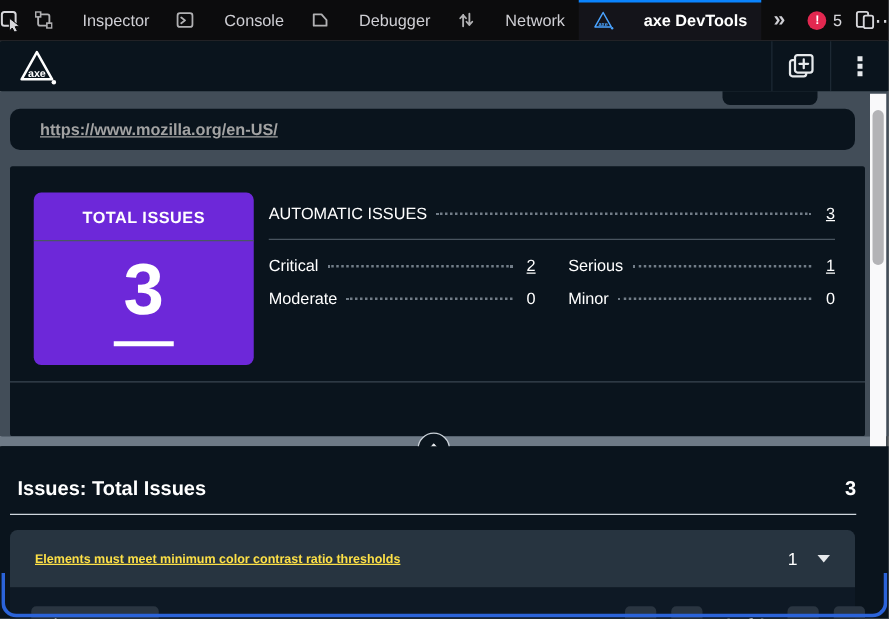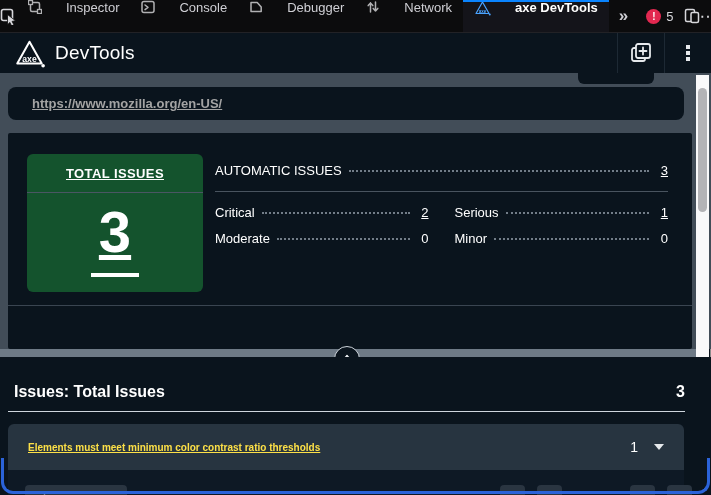--- a/index.html
+++ b/index.html
@@ -5,21 +5,21 @@
   html,body{margin:0;padding:0;background:#0a141d;}
   body{width:711px;height:495px;position:relative;overflow:hidden;
        font-family:"Liberation Sans",sans-serif;color:#fff;
        box-shadow:inset 0 0 0 1px #8b8b8b;}
   .abs{position:absolute;}
   
   .tabbar{top:0;left:0;width:711px;height:33px;background:#0c0c0d;
           display:flex;align-items:stretch;border-bottom:1px solid #222226;box-sizing:border-box;}
   .toolbtn{display:flex;align-items:center;justify-content:center;width:34px;cursor:pointer;}
   .vsep{width:1px;background:#38383d;margin:7px 0;}
-  .tab{display:flex;gap:24px;padding:0 11px;font-size:13px;
+  .tab{display:flex;align-items:center;gap:24px;padding:0 11px;font-size:13px;
        color:#cfcfd4;cursor:pointer;position:relative;white-space:nowrap;}
   .tab.active{color:#fff;background:#14141a;font-weight:700;}
   .tab.active::before{content:"";position:absolute;top:0;left:0;right:0;height:2px;background:#0a84ff;}
   .moretabs{display:flex;align-items:center;padding:0 10px;color:#cfcfd4;font-size:17px;font-weight:700;cursor:pointer;letter-spacing:-2px;}
   .tb-spacer{flex:1;}
   .errwrap{display:flex;align-items:center;gap:5px;padding:0 10px;cursor:pointer;}
   .errbadge{width:15px;height:15px;border-radius:50%;background:#e22850;color:#fff;
             font-size:10px;font-weight:700;display:flex;align-items:center;justify-content:center;}
   .errcount{font-size:13px;color:#d7d7db;}
   .meat{font-size:17px;color:#d7d7db;letter-spacing:1px;}
@@ -32,21 +32,21 @@
   .hd-btn{width:46px;height:40px;display:flex;align-items:center;justify-content:center;cursor:pointer;}
   .kebab{display:flex;flex-direction:column;gap:2px;}
   .kebab span{width:4px;height:4px;background:#e6e9ec;display:block;}
   
   .slate{top:73px;left:0;width:711px;height:276px;background:#424d58;}
   .partial{top:73px;left:578px;width:76px;height:11px;background:#0a141d;border-radius:0 0 6px 6px;}
   .urlcard{top:87px;left:8px;width:676px;height:33px;background:#0a141d;border-radius:8px;
            display:flex;align-items:center;padding-left:24px;box-sizing:border-box;}
   .urlcard a{color:#a3a3a3;font-size:13px;font-weight:700;text-decoration:underline;}
   .sumpanel{top:133px;left:8px;width:684px;height:216px;background:#0a141d;border-radius:2px;}
-  .totalcard{position:absolute;left:19px;top:21px;width:176px;height:138px;background:#14532d;border-radius:6px;overflow:hidden;text-decoration:underline;}
+  .totalcard{position:absolute;left:19px;top:21px;width:176px;height:138px;background:#6d28d9;border-radius:6px;overflow:hidden;}
   .totalhead{height:38px;display:flex;align-items:center;justify-content:center;
              font-size:13px;font-weight:700;letter-spacing:.4px;border-bottom:1px solid #4a5663;}
   .totalnum{text-align:center;font-size:58px;font-weight:700;line-height:1.35;}
   .totalnum::after{content:"";display:block;width:48px;height:4px;background:#fff;margin:2px auto 0;}
   .stats{position:absolute;left:207px;top:30px;width:453px;}
   .srow{display:flex;align-items:baseline;font-size:13px;font-weight:400;height:20px;}
   .leader{flex:1;border-bottom:2px dotted #727d88;margin:0 7px;transform:translateY(-3px);}
   .sval{min-width:12px;text-align:right;}
   .sval.linked{text-decoration:underline;}
   .shr{border:none;border-top:1px solid #49545f;margin:8px 0 13px;}
@@ -183,21 +183,20 @@
 </div>
 
 <div class="abs axehead">
   <span style="margin-left:14px">
     <svg width="31" height="29" viewBox="0 0 34 32">
       <path d="M17 3 L30.5 27 L3.5 27 Z" fill="none" stroke="#fff" stroke-width="2.2" stroke-linejoin="round"></path>
       <text x="17" y="25" font-size="9.5" font-weight="bold" fill="#fff" text-anchor="middle" font-family="Liberation Sans, sans-serif">axe</text>
       <circle cx="32" cy="29.5" r="2" fill="#fff"></circle>
     </svg>
   </span>
-  <span class="title">DevTools</span>
   <div class="hd-spacer"></div>
   <div class="hd-sep"></div>
   <div class="hd-btn">
     <span>
       <svg width="22" height="22" viewBox="0 0 22 22">
         <rect x="2" y="6" width="13" height="13" rx="2" fill="none" stroke="#e6e9ec" stroke-width="1.8"></rect>
         <rect x="6" y="2" width="14" height="14" rx="2" fill="#0a141d" stroke="#e6e9ec" stroke-width="1.8"></rect>
         <path d="M13 5.5 v7 M9.5 9 h7" stroke="#e6e9ec" stroke-width="1.8" stroke-linecap="round"></path>
       </svg>
     </span>

